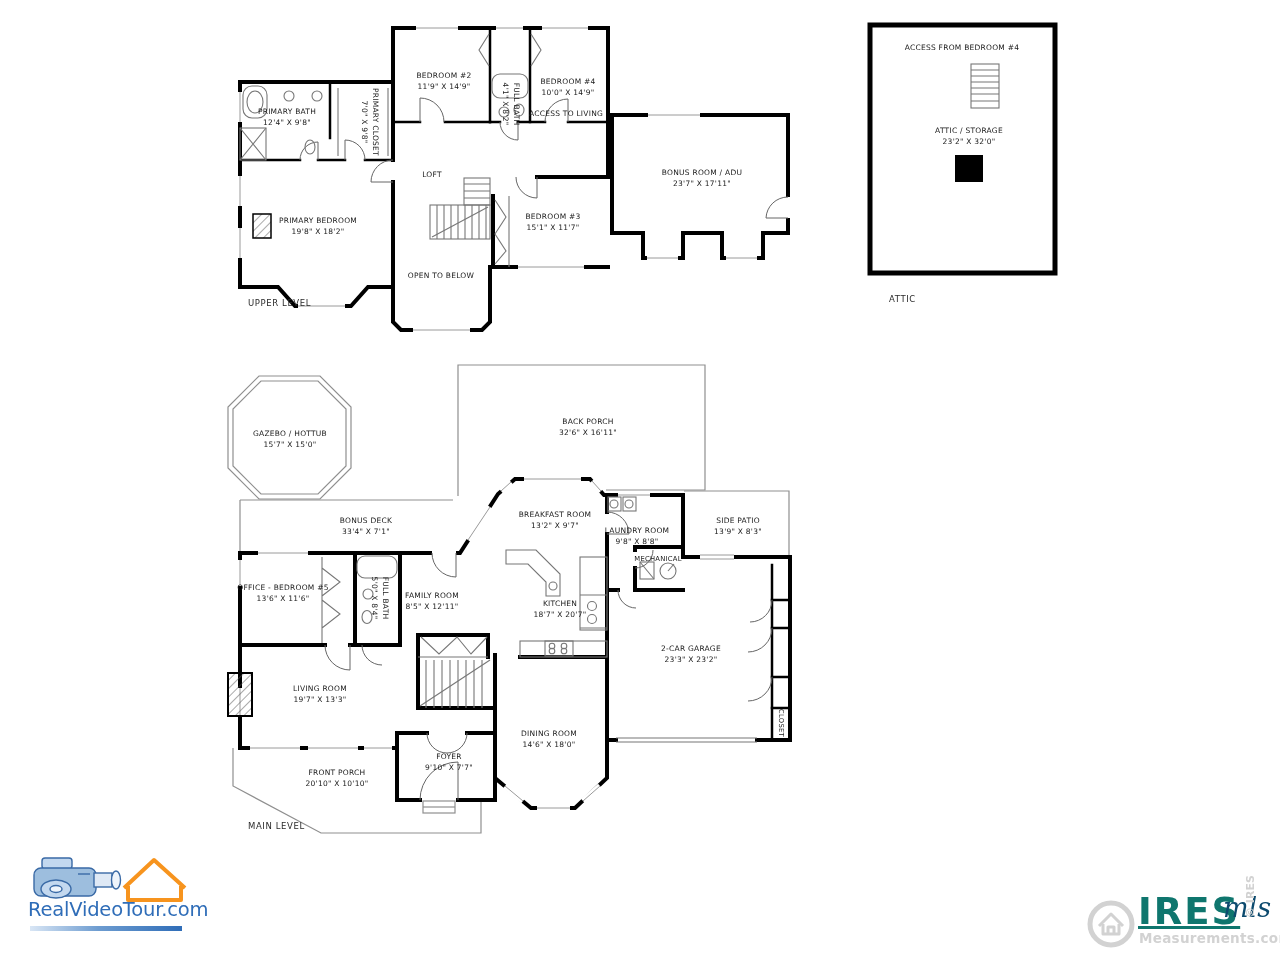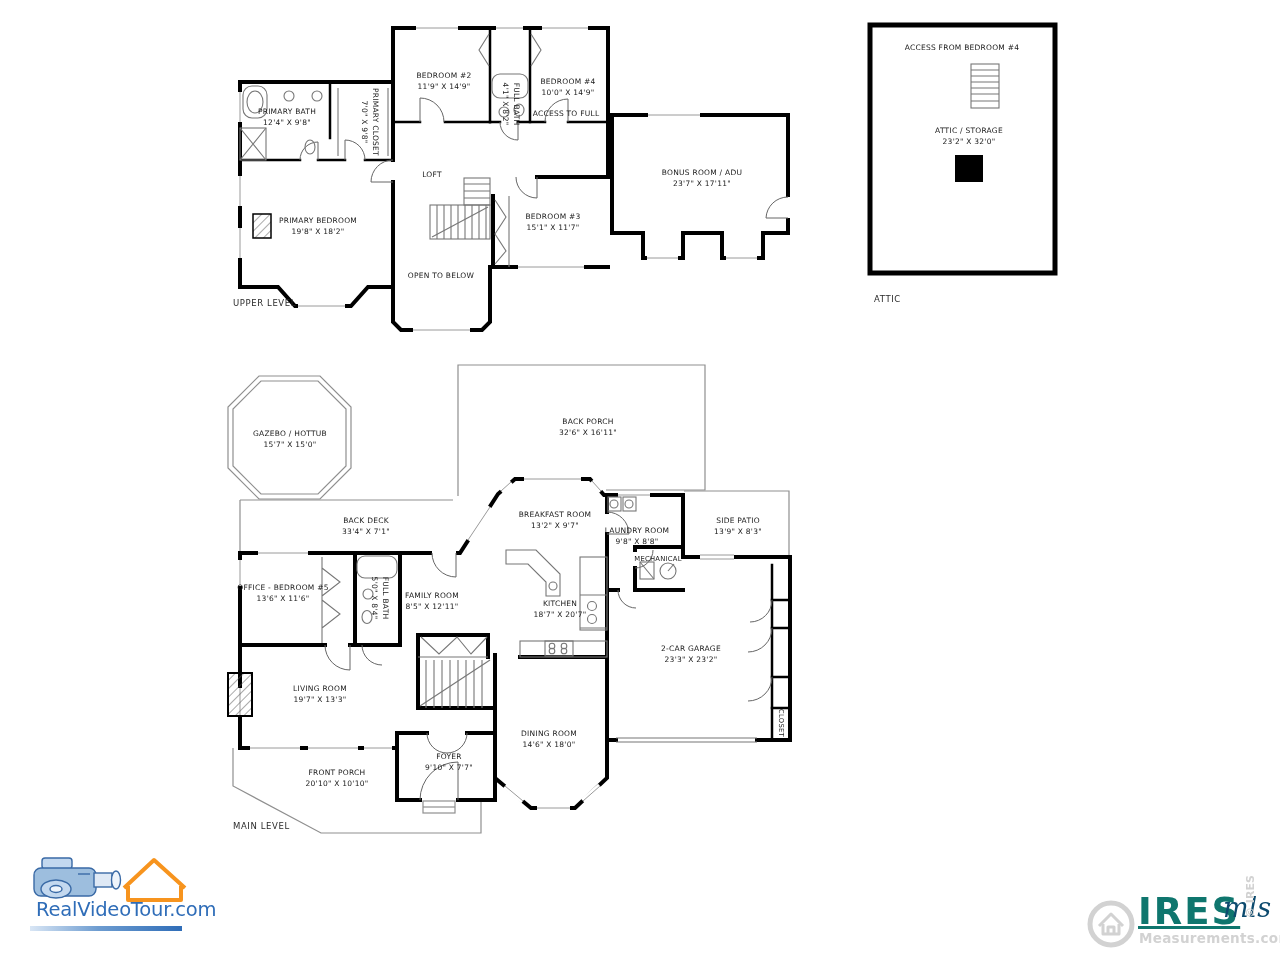--- a/index.html
+++ b/index.html
@@ -5,26 +5,26 @@
   html,body{margin:0;padding:0;background:#fff;}
   .page{position:relative;width:1280px;height:960px;background:#fff;overflow:hidden;
         font-family:"DejaVu Sans",sans-serif;}
   svg{position:absolute;left:0;top:0;}
   .lbl{position:absolute;font:400 7.5px/1.5 "DejaVu Sans",sans-serif;color:#191919;
        text-align:center;white-space:nowrap;letter-spacing:.25px;
        transform:translate(-50%,-50%);}
   .lbl.v{transform:translate(-50%,-50%) rotate(90deg);}
   .lbl.s{font-size:6.8px;}
   .floor{position:absolute;font:400 8.5px "DejaVu Sans",sans-serif;color:#2a2a2a;
-         letter-spacing:.6px;}
+         letter-spacing:.6px;margin-left:15px;}
   .disclaimer{position:absolute;left:0;right:0;top:918px;text-align:center;
               font:400 13.5px "DejaVu Sans",sans-serif;color:#3a3a3a;}
   
   .rvt{position:absolute;left:28px;top:856px;width:170px;height:88px;}
-  .rvt-text{position:absolute;left:8px;top:42px;font:400 19.5px "DejaVu Sans",sans-serif;
+  .rvt-text{position:absolute;left:0;top:42px;font:400 19.5px "DejaVu Sans",sans-serif;
             color:#2f6db8;letter-spacing:-0.2px;}
   .rvt-bar{position:absolute;left:2px;top:70px;width:152px;height:5px;
            background:linear-gradient(90deg,#d9e6f5,#6d9cd0 45%,#2f6db8);}
   
   .ires{position:absolute;left:1086px;top:898px;width:180px;height:62px;color:#d2d2d2;}
   .ires-main{position:absolute;left:52px;top:-8px;font:bold 37px "DejaVu Sans",sans-serif;
              letter-spacing:2px;color:#0f766e;text-decoration:underline;}
   .ires-mls{position:absolute;left:137px;top:-6px;font:italic 27px "DejaVu Serif",serif;
             color:#0c4a6e;}
   .ires-sub{position:absolute;left:53px;top:32px;font:bold 13.5px "DejaVu Sans",sans-serif;
@@ -247,21 +247,21 @@
 </div>
 <div class="lbl v" style="left:511px;top:104px">
   <div>FULL BATH</div>
   <div>4'1" X 8'2"</div>
 </div>
 <div class="lbl" style="left:568px;top:87px">
   <div>BEDROOM #4</div>
   <div>10'0" X 14'9"</div>
 </div>
 <div class="lbl" style="left:566px;top:114px">
-  <div>ACCESS TO FULL</div>
+  <div>ACCESS TO LIVING</div>
 </div>
 <div class="lbl" style="left:318px;top:226px">
   <div>PRIMARY BEDROOM</div>
   <div>19'8" X 18'2"</div>
 </div>
 <div class="lbl" style="left:432px;top:175px">
   <div>LOFT</div>
 </div>
 <div class="lbl" style="left:441px;top:276px">
   <div>OPEN TO BELOW</div>
@@ -287,21 +287,21 @@
 
 <div class="lbl" style="left:290px;top:439px">
   <div>GAZEBO / HOTTUB</div>
   <div>15'7" X 15'0"</div>
 </div>
 <div class="lbl" style="left:588px;top:427px">
   <div>BACK PORCH</div>
   <div>32'6" X 16'11"</div>
 </div>
 <div class="lbl" style="left:366px;top:526px">
-  <div>BACK DECK</div>
+  <div>BONUS DECK</div>
   <div>33'4" X 7'1"</div>
 </div>
 <div class="lbl" style="left:555px;top:520px">
   <div>BREAKFAST ROOM</div>
   <div>13'2" X 9'7"</div>
 </div>
 <div class="lbl" style="left:637px;top:536px">
   <div>LAUNDRY ROOM</div>
   <div>9'8" X 8'8"</div>
 </div>

